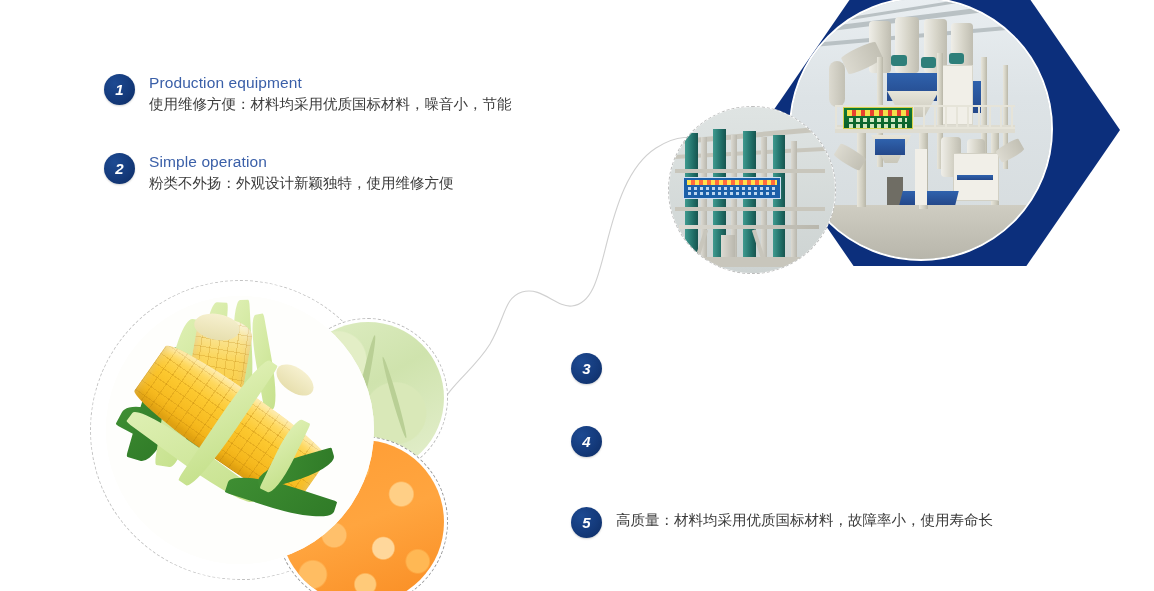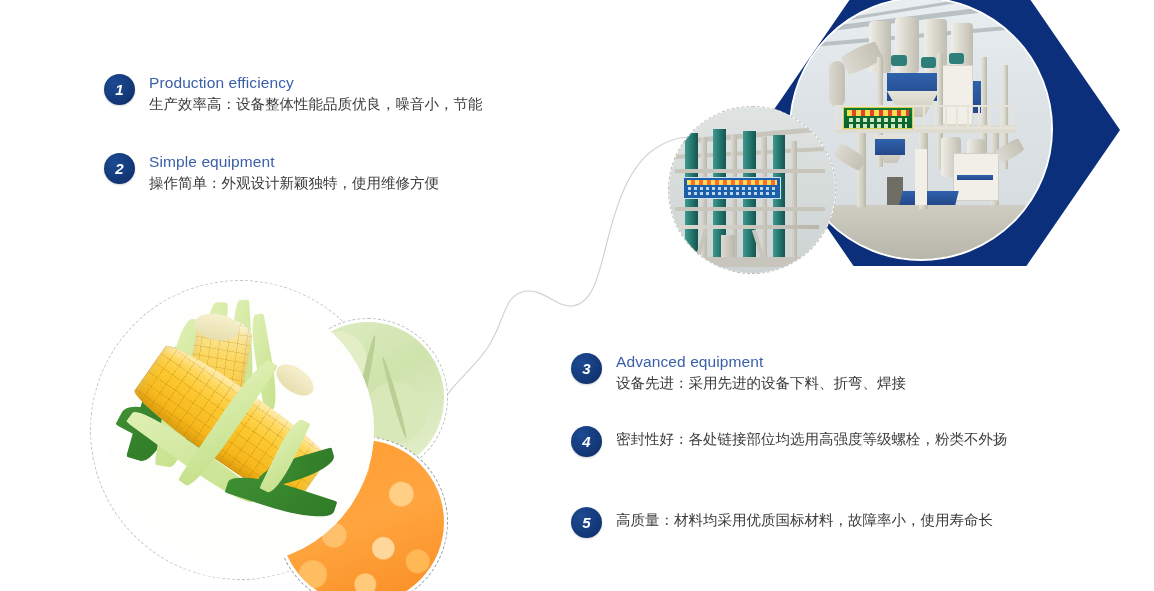--- a/index.html
+++ b/index.html
@@ -273,45 +273,40 @@
         <div class="leafdark" style="left:120px;top:188px;width:110px;height:26px;transform:rotate(18deg);"></div>
         <div class="leafdark" style="left:150px;top:162px;width:80px;height:22px;transform:rotate(-16deg);"></div>
         <div class="leaflight" style="left:170px;top:120px;width:18px;height:80px;transform:rotate(26deg);"></div>
       </div>
     </div>
   </div>
 
   <div class="feature" style="left:104px;top:74px;">
     <div class="badge">1</div>
     <div class="ftext">
-      <div class="fen">Production efficiency</div>
-      <div class="fcn">生产效率高：设备整体性能品质优良，噪音小，节能</div>
+      <div class="fen">Production equipment</div>
+      <div class="fcn">使用维修方便：材料均采用优质国标材料，噪音小，节能</div>
     </div>
   </div>
 
   <div class="feature" style="left:104px;top:153px;">
     <div class="badge">2</div>
     <div class="ftext">
-      <div class="fen">Simple equipment</div>
-      <div class="fcn">操作简单：外观设计新颖独特，使用维修方便</div>
+      <div class="fen">Simple operation</div>
+      <div class="fcn">粉类不外扬：外观设计新颖独特，使用维修方便</div>
     </div>
   </div>
 
   <div class="feature" style="left:571px;top:353px;">
     <div class="badge">3</div>
-    <div class="ftext">
-      <div class="fen">Advanced equipment</div>
-      <div class="fcn">设备先进：采用先进的设备下料、折弯、焊接</div>
-    </div>
   </div>
 
   <div class="feature" style="left:571px;top:426px;">
     <div class="badge">4</div>
     <div class="ftext">
-      <div class="fcn">密封性好：各处链接部位均选用高强度等级螺栓，粉类不外扬</div>
     </div>
   </div>
 
   <div class="feature" style="left:571px;top:507px;">
     <div class="badge">5</div>
     <div class="ftext">
       <div class="fcn">高质量：材料均采用优质国标材料，故障率小，使用寿命长</div>
     </div>
   </div>
 

